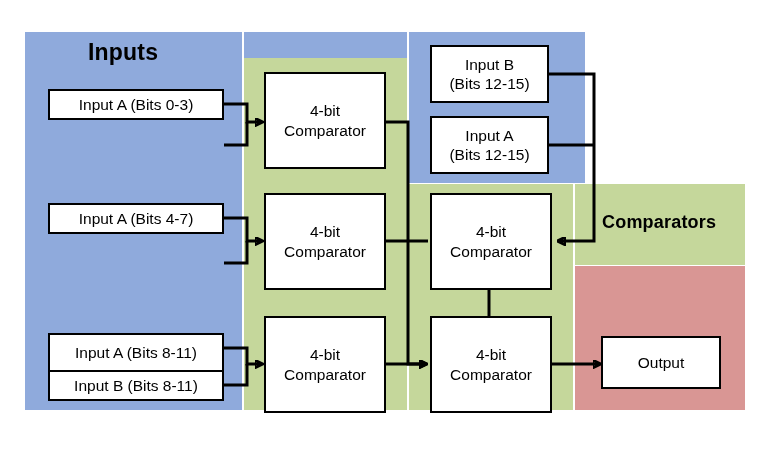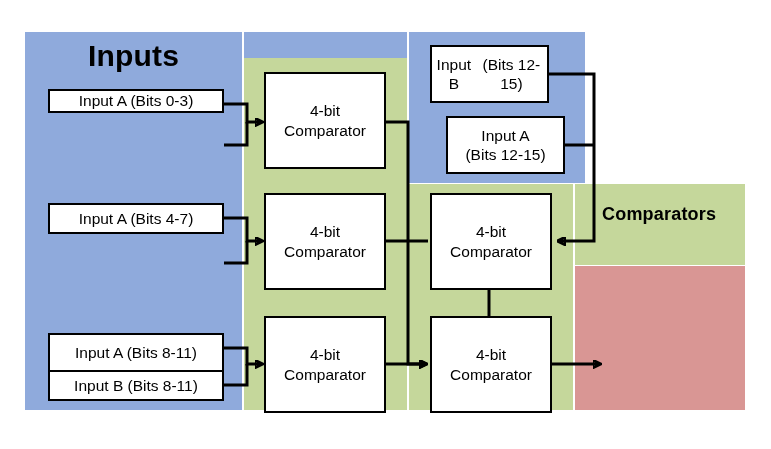--- a/index.html
+++ b/index.html
@@ -24,21 +24,21 @@
   .band-green  { background: #c5d79b; }
   .band-red    { background: #d99694; }
 
   .group-title {
     position: absolute;
     font-weight: bold;
     color: #000000;
     letter-spacing: 0.2px;
     white-space: nowrap;
   }
-  .title-lg { font-size: 30px; text-align: right; }
+  .title-lg { font-size: 23px; text-align: right; }
   .title-md { font-size: 18px; }
 
   .box {
     position: absolute;
     background: #ffffff;
     border: 2.5px solid #000000;
     box-sizing: border-box;
     display: flex;
     align-items: center;
     justify-content: center;
@@ -73,21 +73,21 @@
   <div class="band band-blue" style="left:244px; top:32px;  width:163px; height:26px;"></div>
   <div class="band band-blue" style="left:409px; top:32px;  width:176px; height:151px;"></div>
 
   <div class="band band-green" style="left:244px; top:58px;  width:163px; height:352px;"></div>
   <div class="band band-green" style="left:409px; top:184px; width:164px; height:226px;"></div>
   <div class="band band-green" style="left:575px; top:184px; width:170px; height:81px;"></div>
 
   <div class="band band-red" style="left:575px; top:266px; width:170px; height:144px;"></div>
 
   <div class="group-title title-lg" style="left:88px;  top:39px;">Inputs</div>
-  <div class="group-title title-md" style="left:602px; top:204px;">Comparators</div>
+  <div class="group-title title-md" style="left:602px; top:212px;">Comparators</div>
 
   <svg class="wires" viewBox="0 0 771 449">
     <defs>
       <marker id="arrow" markerWidth="9" markerHeight="9" refX="7.5" refY="4.5" orient="auto" markerUnits="userSpaceOnUse">
         <path d="M0,0.6 L8.2,4.5 L0,8.4 z" fill="#000000" stroke="none"></path>
       </marker>
     </defs>
 
     <path d="M224,104 H247 V122 H262" marker-end="url(#arrow)"></path>
     <path d="M224,145 H247 V122"></path>
@@ -105,40 +105,40 @@
 
     <path d="M386,241 H428"></path>
 
     <path d="M386,364 H426" marker-end="url(#arrow)"></path>
 
     <path d="M489,285 V364"></path>
 
     <path d="M552,364 H600" marker-end="url(#arrow)"></path>
   </svg>
 
-  <div class="box" style="left:48px; top:89px;  width:176px; height:24px;">
+  <div class="box" style="left:48px; top:89px;  width:176px; height:31px;">
     <span>Input A (Bits 0-3)</span>
   </div>
 
   <div class="box" style="left:48px; top:203px; width:176px; height:31px;text-align:right;">
     <span>Input A (Bits 4-7)</span>
   </div>
 
   <div class="box" style="left:48px; top:333px; width:176px; height:39px;">
     <span>Input A (Bits 8-11)</span>
   </div>
   <div class="box" style="left:48px; top:370px; width:176px; height:31px;">
     <span>Input B (Bits 8-11)</span>
   </div>
 
-  <div class="box two-line" style="left:430px; top:45px; width:119px; height:58px; ">
+  <div class="box two-line" style="left:430px; top:45px; width:119px; height:58px; flex-direction:column;">
     <span>Input B</span>
     <span>(Bits 12-15)</span>
   </div>
-  <div class="box two-line" style="left:430px; top:116px; width:119px; height:58px; flex-direction:column;margin-left:16px;">
+  <div class="box two-line" style="left:430px; top:116px; width:119px; height:58px; flex-direction:column;">
     <span>Input A</span>
     <span>(Bits 12-15)</span>
   </div>
 
   <div class="box two-line" style="left:264px; top:72px; width:122px; height:97px; flex-direction:column;">
     <span>4-bit</span>
     <span>Comparator</span>
   </div>
 
   <div class="box two-line" style="left:264px; top:193px; width:122px; height:97px; flex-direction:column;">
@@ -154,14 +154,17 @@
   <div class="box two-line" style="left:430px; top:193px; width:122px; height:97px; flex-direction:column;">
     <span>4-bit</span>
     <span>Comparator</span>
   </div>
 
   <div class="box two-line" style="left:430px; top:316px; width:122px; height:97px; flex-direction:column;">
     <span>4-bit</span>
     <span>Comparator</span>
   </div>
 
+  <div class="box" style="left:601px; top:336px; width:120px; height:53px;">
+    <span>Output</span>
+  </div>
 
 </div>
 
 </body></html>

